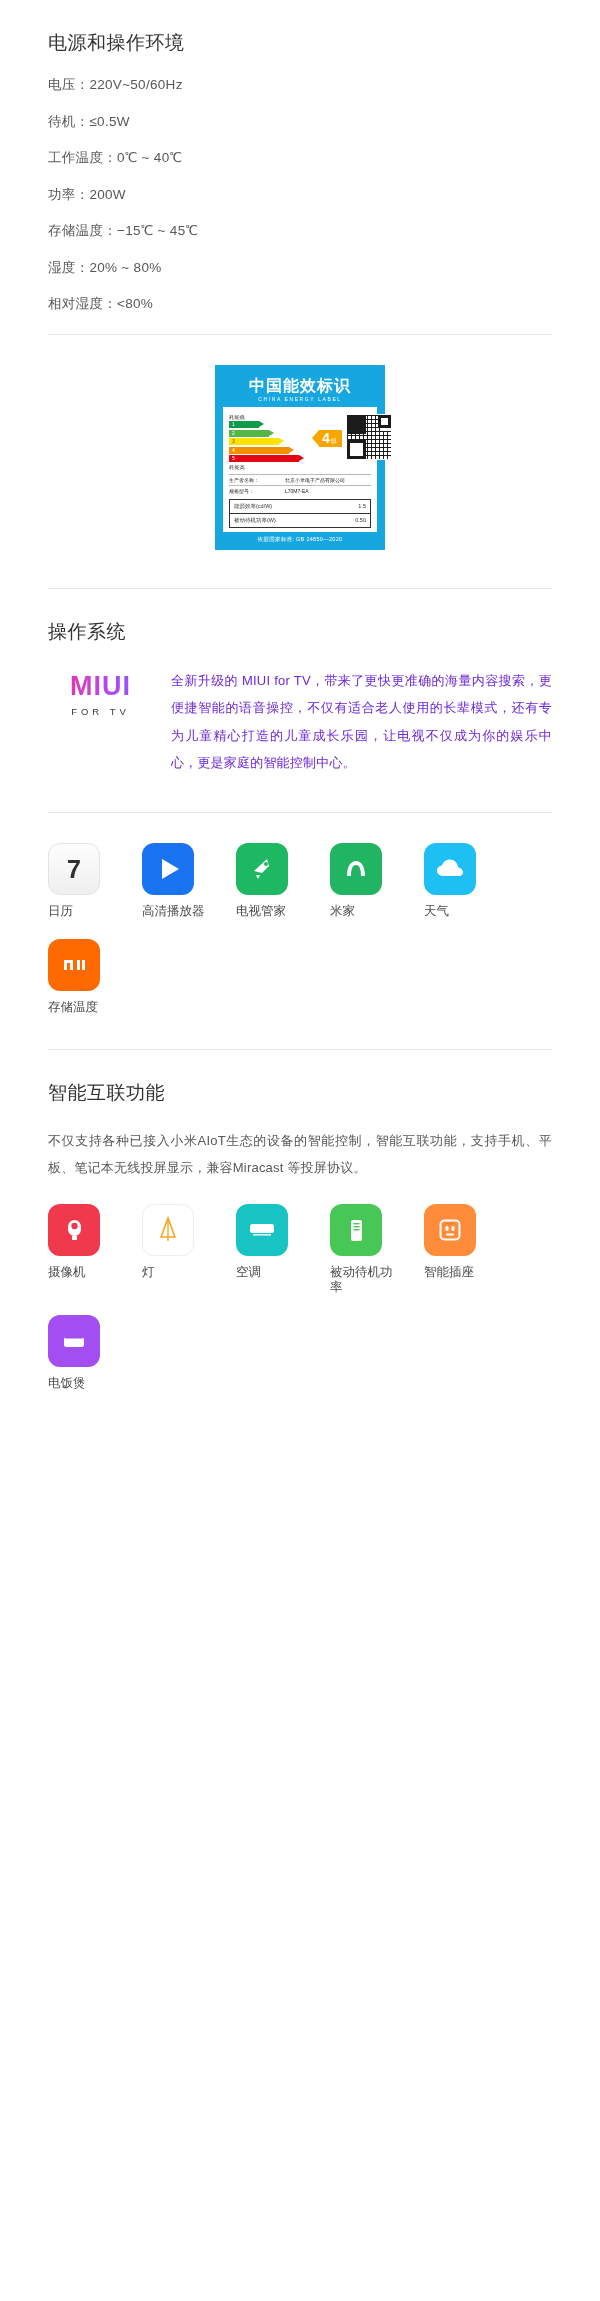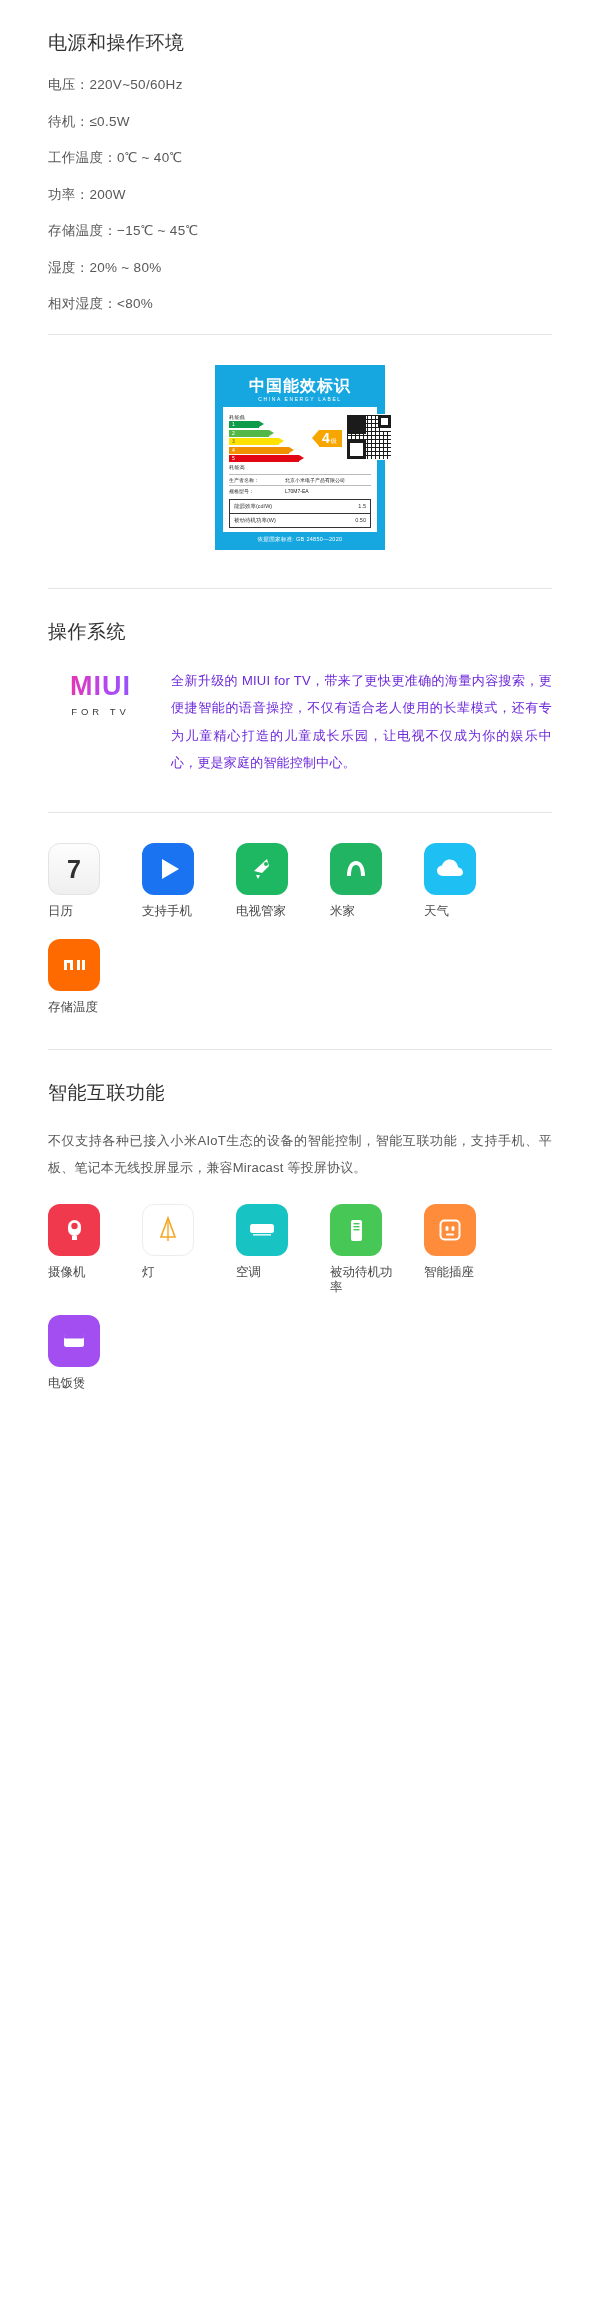--- a/index.html
+++ b/index.html
@@ -398,21 +398,21 @@
         <div class="app-icon cal-icon">
           <span>7</span>
         </div>
         <div class="app-label">日历</div>
       </div>
 
       <div class="app-item">
         <div class="app-icon play-icon">
           <div class="play-tri"></div>
         </div>
-        <div class="app-label">支持手机</div>
+        <div class="app-label">高清播放器</div>
       </div>
 
       <div class="app-item">
         <div class="app-icon green-icon">
           <svg width="30" height="30" viewBox="0 0 30 30">
             <path d="M7 17 L20 5 L22 12 L15 19 Z" fill="#ffffff"></path>
             <circle cx="19" cy="10" r="2" fill="#1eb862"></circle>
             <path d="M9 21 L13 21 L11 25 Z" fill="#ffffff"></path>
           </svg>
         </div>

